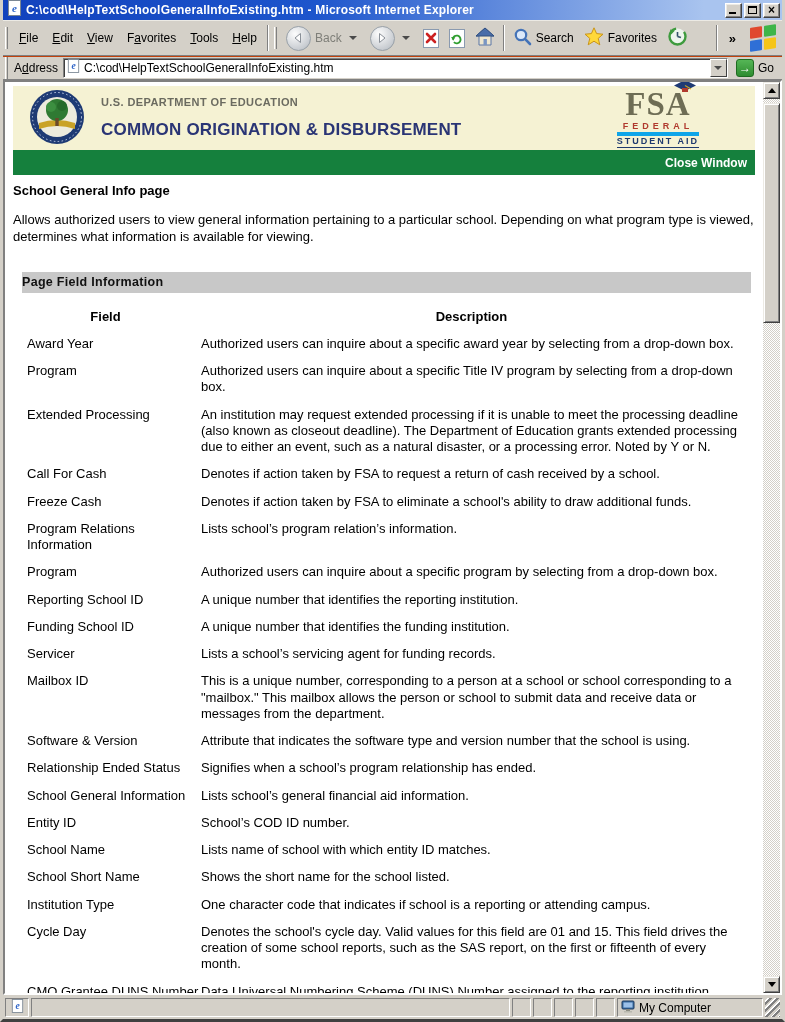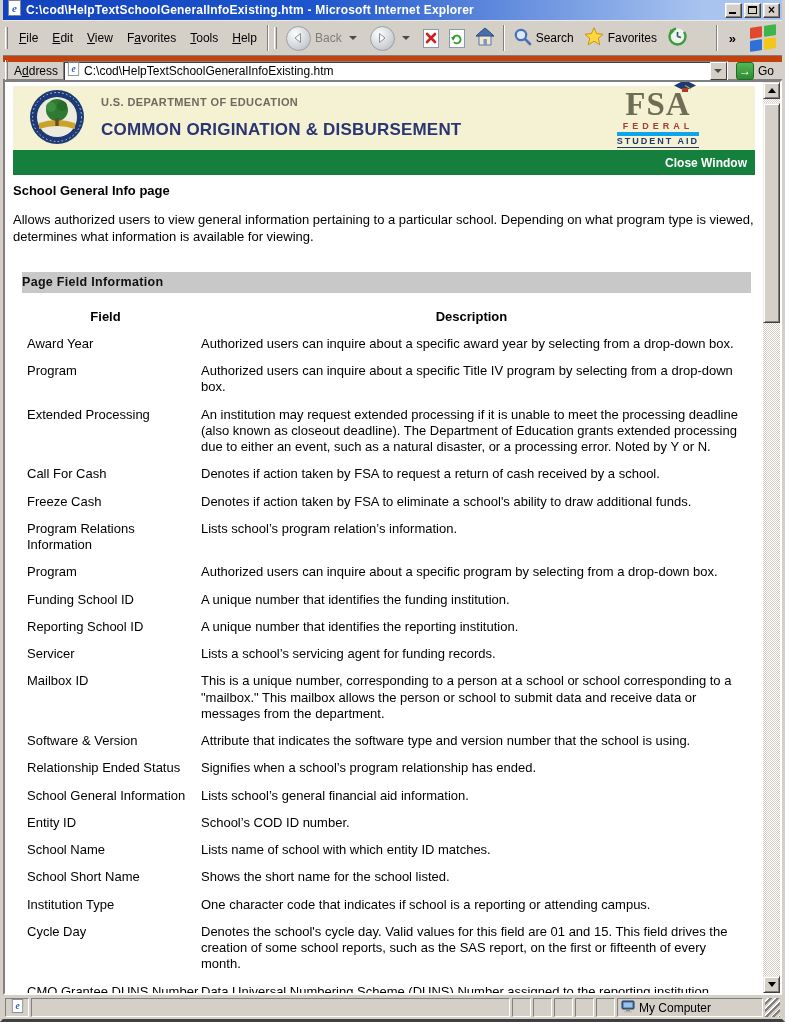--- a/index.html
+++ b/index.html
@@ -44,21 +44,21 @@
   .overflow-chevron { font-size:13px; font-weight:bold; color:#000; padding:0 8px; }
   .winflag { width:30px; height:28px; margin:0 4px; position:relative; }
   .winflag span { position:absolute; width:12px; height:11px; transform:skewY(-8deg); border-radius:1px; }
   .wf-r { left:2px; top:3px;  background:#E0492E; }
   .wf-g { left:16px; top:1px; background:#3EB548; }
   .wf-b { left:2px; top:16px; background:#2F6FD6; }
   .wf-y { left:16px; top:14px;background:#F5C518; }
 
   
   .addressrow { height:24px; flex:none; display:flex; align-items:center; background:#D4D0C8; padding-right:2px;
-                border-top:6px solid #c2410c; border-bottom:1px solid #808080; }
+                border-top:1px solid #c2410c; border-bottom:1px solid #808080; }
   .addr-label { font-size:12px; padding:0 5px 0 2px; }
   .addr-input { flex:1; height:20px; background:#fff; border:1px solid; border-color:#808080 #fff #fff #808080;
                 box-shadow:inset 1px 1px 0 #404040; display:flex; align-items:center; padding-left:3px; }
   .addr-text { font-size:12px; margin-left:4px; flex:1; white-space:nowrap; overflow:hidden; }
   .addr-drop { width:17px; height:18px; background:#D4D0C8; border:1px solid; border-color:#fff #404040 #404040 #fff;
                display:flex; align-items:center; justify-content:center; }
   .addr-drop .caret-down { margin:0; }
   .go-btn { display:flex; align-items:center; gap:4px; font-size:12px; padding:0 6px 0 8px; }
   .go-icon { width:18px; height:18px; border-radius:3px; background:linear-gradient(#55B656,#2E8C30);
              border:1px solid #1F6B21; color:#fff; font-weight:bold; font-size:12px; line-height:16px; text-align:center; }
@@ -333,26 +333,26 @@
             </tr>
             <tr>
               <td class="cell-field">Program Relations Information</td>
               <td class="cell-desc">Lists school’s program relation’s information.</td>
             </tr>
             <tr>
               <td class="cell-field">Program</td>
               <td class="cell-desc">Authorized users can inquire about a specific program by selecting from a drop-down box.</td>
             </tr>
             <tr>
+              <td class="cell-field">Reporting School ID</td>
+              <td class="cell-desc">A unique number that identifies the reporting institution.</td>
+            </tr>
+            <tr>
               <td class="cell-field">Funding School ID</td>
               <td class="cell-desc">A unique number that identifies the funding institution.</td>
-            </tr>
-            <tr>
-              <td class="cell-field">Reporting School ID</td>
-              <td class="cell-desc">A unique number that identifies the reporting institution.</td>
             </tr>
             <tr>
               <td class="cell-field">Servicer</td>
               <td class="cell-desc">Lists a school’s servicing agent for funding records.</td>
             </tr>
             <tr>
               <td class="cell-field">Mailbox ID</td>
               <td class="cell-desc">This is a unique number, corresponding to a person at a school or school corresponding to a "mailbox." This mailbox allows the person or school to submit data and receive data or messages from the department.</td>
             </tr>
             <tr>

